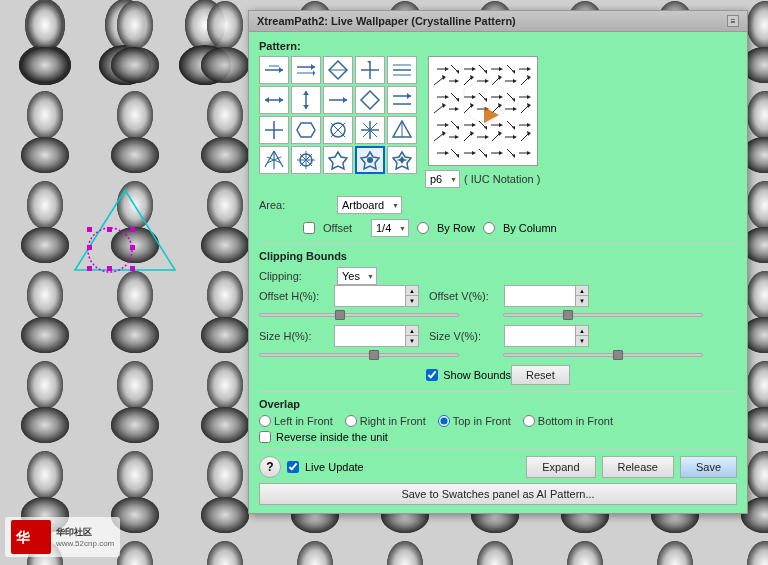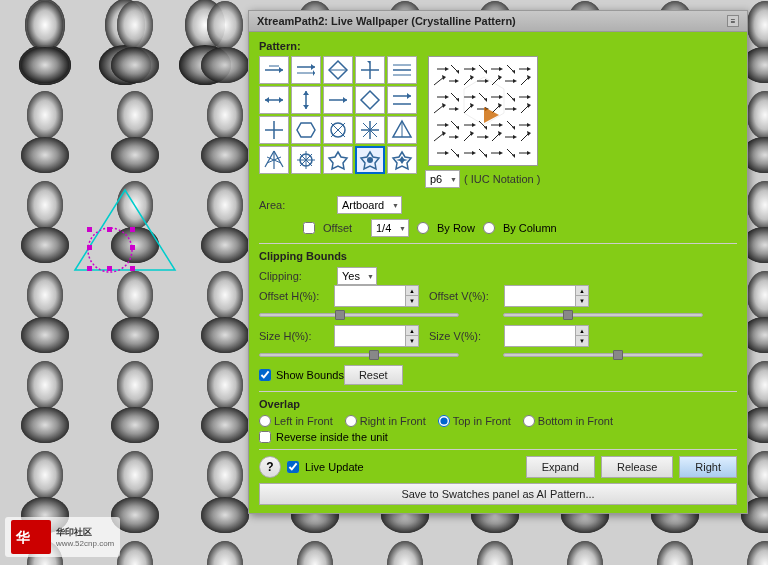--- a/index.html
+++ b/index.html
@@ -22,21 +22,21 @@
       background-color: #e0e0e0;
       overflow: hidden;
     }
 
     
     .panel {
       position: absolute;
       top: 10px;
       left: 248px;
       width: 500px;
-      background: #84cc16;
+      background: #86efac;
       border: 1px solid #999;
       box-shadow: 2px 2px 8px rgba(0,0,0,0.4);
     }
 
     .panel-titlebar {
       background: linear-gradient(to bottom, #c8c8c8, #b0b0b0);
       padding: 4px 8px;
       display: flex;
       align-items: center;
       justify-content: space-between;
@@ -853,21 +853,21 @@
           <div class="slider-thumb" style="left:55%"></div>
         </div>
       </div>
       <div class="slider-group">
         <div class="slider-track">
           <div class="slider-thumb" style="left:55%"></div>
         </div>
       </div>
     </div>
 
-    <div style="display:flex;align-items:center;justify-content:flex-start;margin-bottom:6px;">
+    <div style="display:flex;align-items:center;justify-content:center;margin-bottom:6px;">
       <div style="display:flex;align-items:center;gap:5px;">
         <input type="checkbox" checked="" style="">
         <span>Show Bounds</span>
       </div>
       <button class="reset-btn">Reset</button>
     </div>
 
     <hr class="section-divider">
 
     <div class="section-header">Overlap</div>
@@ -898,21 +898,21 @@
 
     <hr class="section-divider">
 
     <div class="bottom-buttons">
       <button class="btn-help">?</button>
       <input type="checkbox" checked="" style="">
       <span>Live Update</span>
       <div class="spacer"></div>
       <button class="btn">Expand</button>
       <button class="btn">Release</button>
-      <button class="btn" style="background:linear-gradient(to bottom,#ddeeff,#aaccee);">Right</button>
+      <button class="btn" style="background:linear-gradient(to bottom,#ddeeff,#aaccee);">Save</button>
     </div>
 
     <div class="save-row">
       <button class="save-btn">Save to Swatches panel as AI Pattern...</button>
     </div>
   </div>
 </div>
 
 <div style="position:absolute;bottom:8px;left:5px;display:flex;align-items:center;gap:5px;background:rgba(255,255,255,0.7);padding:3px 6px;border-radius:3px;">
   <svg width="40" height="34" viewBox="0 0 40 34" xmlns="http://www.w3.org/2000/svg">

